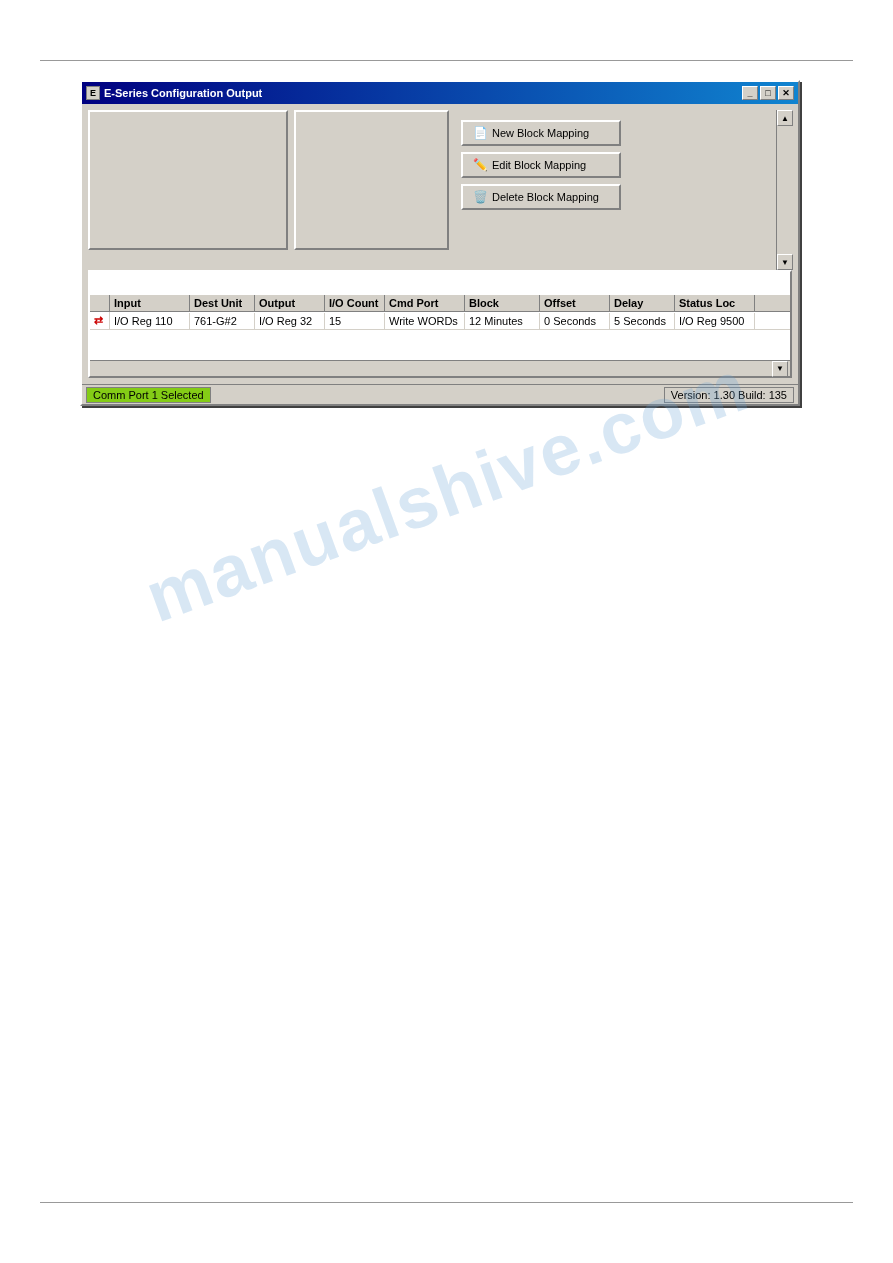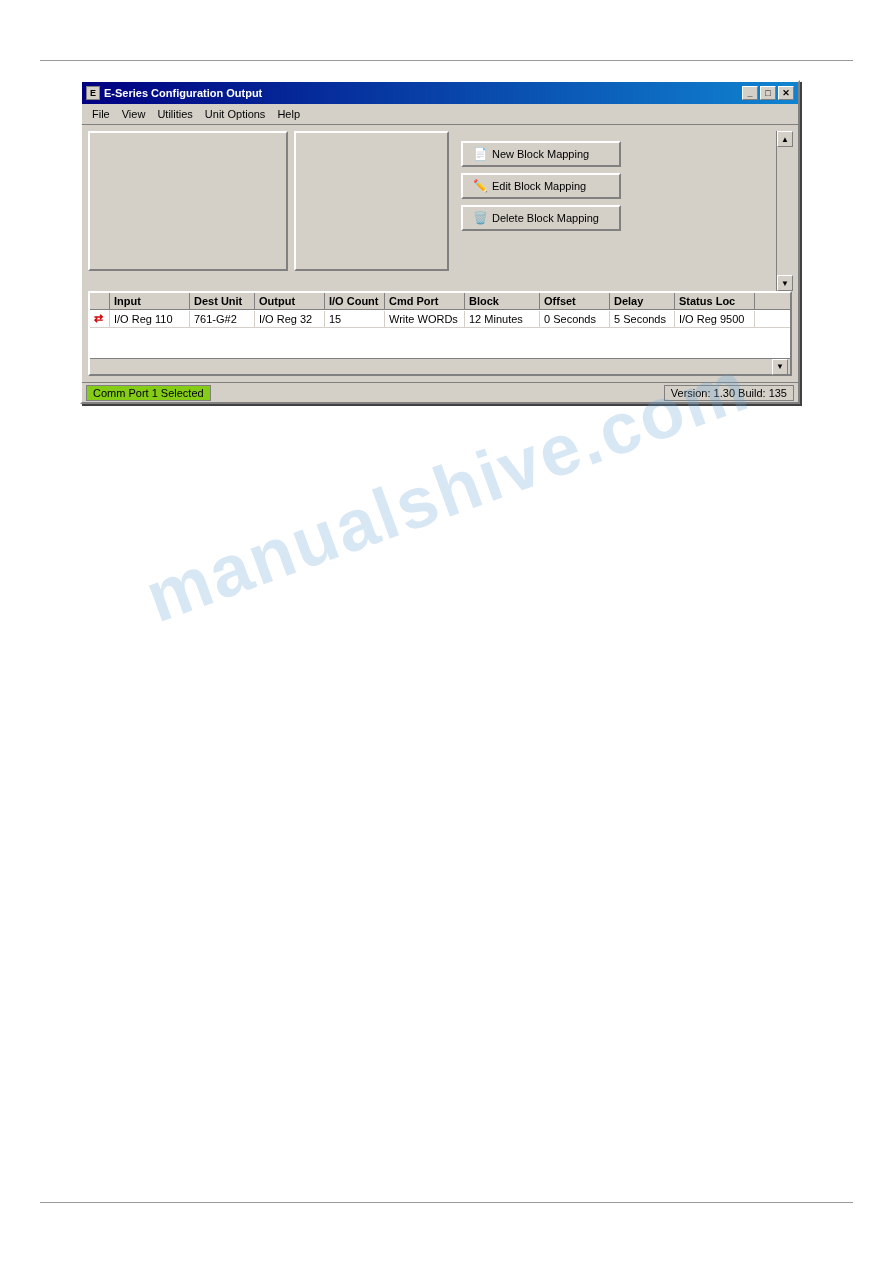--- a/index.html
+++ b/index.html
@@ -193,20 +193,21 @@
       border-top: 2px solid #ffffff;
       border-left: 2px solid #ffffff;
       background: #ffffff;
       position: relative;
     }
 
     .table-header {
       display: flex;
       background: #d4d0c8;
       border-bottom: 1px solid #808080;
+      margin-top: 23px;
     }
 
     .th {
       padding: 2px 4px;
       font-size: 11px;
       font-weight: bold;
       border-right: 1px solid #808080;
       color: #000;
     }
 
@@ -295,27 +296,20 @@
         </div>
         <span>E-Series Configuration Output</span>
       </div>
       <div class="title-bar-buttons">
         <div class="title-btn">_</div>
         <div class="title-btn">□</div>
         <div class="title-btn">✕</div>
       </div>
     </div>
 
-    <div class="menu-bar">
-      <div class="menu-item">File</div>
-      <div class="menu-item">View</div>
-      <div class="menu-item">Utilities</div>
-      <div class="menu-item">Unit Options</div>
-      <div class="menu-item">Help</div>
-    </div>
 
     <div class="window-inner">
       <div class="main-content">
 
         <div style="display:flex; position:relative;">
 
           <div style="display:flex; gap:6px; flex:1;">
             <div class="panel-box"></div>
             <div class="panel-box2"></div>
 

